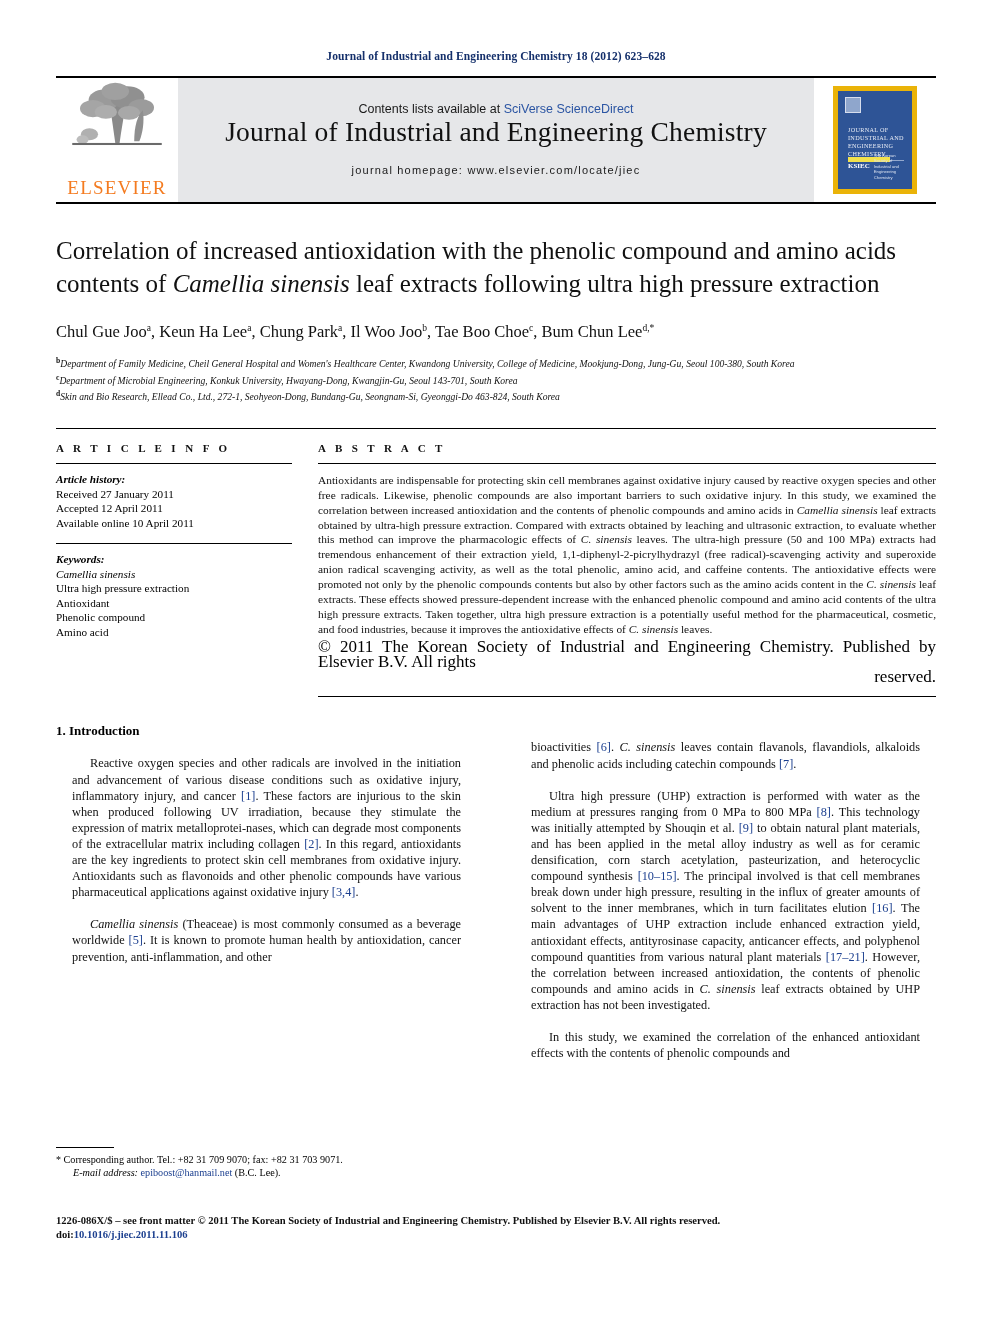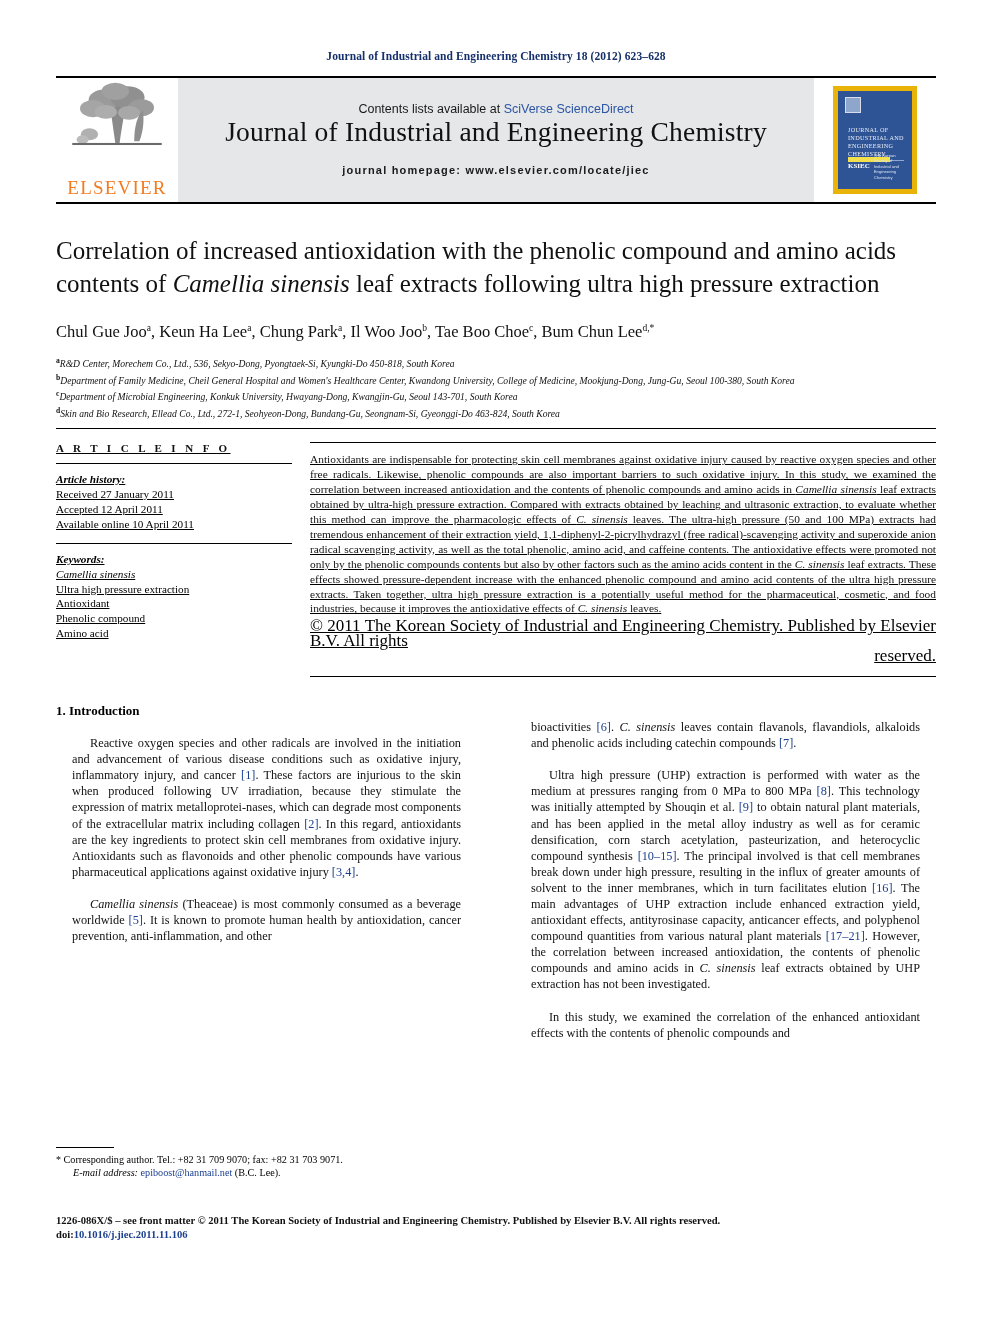--- a/index.html
+++ b/index.html
@@ -81,21 +81,20 @@
     color: #111111;
     letter-spacing: 0.2px;
     margin-bottom: 16px;
     white-space: nowrap;
   }
   .homepage-line {
     font-family: "Liberation Sans", sans-serif;
     font-size: 11px;
     color: #1a1a1a;
     letter-spacing: 1.2px;
-    font-weight: bold;
   }
 
   
   .elsevier-logo {
     width: 108px;
     text-align: center;
   }
   .elsevier-word {
     font-family: "Liberation Serif", serif;
     font-size: 19px;
@@ -194,26 +193,25 @@
   }
   .affiliations sup {
     font-style: normal;
     font-size: 7.6px;
     vertical-align: super;
     font-weight: bold;
   }
 
   
   .info-abstract {
-    margin-top: 8px;
+    margin-top: 24px;
     border-top: 1.3px solid #000;
     padding-top: 13px;
     display: flex;
-    gap: 18px;
-    text-decoration: underline;
+    gap: 26px;
   }
   .col-info { width: 236px; flex: 0 0 236px; }
   .col-abstract { flex: 1 1 auto; }
 
   .sec-label {
     font-family: "Liberation Serif", serif;
     font-size: 11px;
     font-weight: bold;
     letter-spacing: 3.4px;
     color: #111;
@@ -378,21 +376,20 @@
   </div>
 
   <div class="title-block">
     <h1 class="article-title"><span>Correlation of increased antioxidation with the phenolic compound and amino acids contents of </span><i>Camellia sinensis</i><span> leaf extracts following ultra high pressure extraction</span></h1>
 
     <div class="authors">
       <span><span>Chul Gue Joo</span><sup>a</sup></span><span>, </span><span><span>Keun Ha Lee</span><sup>a</sup></span><span>, </span><span><span>Chung Park</span><sup>a</sup></span><span>, </span><span><span>Il Woo Joo</span><sup>b</sup></span><span>, </span><span><span>Tae Boo Choe</span><sup>c</sup></span><span>, </span><span><span>Bum Chun Lee</span><sup>d,*</sup></span>
     </div>
 
     <div class="affiliations">
-      <div><sup>a</sup><span>R&amp;D Center, Morechem Co., Ltd., 536, Sekyo-Dong, Pyongtaek-Si, Kyungki-Do 450-818, South Korea</span></div>
       <div><sup>b</sup><span>Department of Family Medicine, Cheil General Hospital and Women's Healthcare Center, Kwandong University, College of Medicine, Mookjung-Dong, Jung-Gu, Seoul 100-380, South Korea</span></div>
       <div><sup>c</sup><span>Department of Microbial Engineering, Konkuk University, Hwayang-Dong, Kwangjin-Gu, Seoul 143-701, South Korea</span></div>
       <div><sup>d</sup><span>Skin and Bio Research, Ellead Co., Ltd., 272-1, Seohyeon-Dong, Bundang-Gu, Seongnam-Si, Gyeonggi-Do 463-824, South Korea</span></div>
     </div>
   </div>
 
   <div class="info-abstract">
 
     <div class="col-info">
       <div class="sec-label">A R T I C L E  I N F O</div>
@@ -404,20 +401,21 @@
       <div class="hr-thin"></div>
       <div class="info-head">Keywords:</div>
       <div class="kw-item sci">Camellia sinensis</div>
       <div class="kw-item">Ultra high pressure extraction</div>
       <div class="kw-item">Antioxidant</div>
       <div class="kw-item">Phenolic compound</div>
       <div class="kw-item">Amino acid</div>
     </div>
 
     <div class="col-abstract">
+      <div class="sec-label">A B S T R A C T</div>
       <div class="hr-thick"></div>
       <div class="abstract-body"><span>Antioxidants are indispensable for protecting skin cell membranes against oxidative injury caused by reactive oxygen species and other free radicals. Likewise, phenolic compounds are also important barriers to such oxidative injury. In this study, we examined the correlation between increased antioxidation and the contents of phenolic compounds and amino acids in </span><i>Camellia sinensis</i><span> leaf extracts obtained by ultra-high pressure extraction. Compared with extracts obtained by leaching and ultrasonic extraction, to evaluate whether this method can improve the pharmacologic effects of </span><i>C. sinensis</i><span> leaves. The ultra-high pressure (50 and 100 MPa) extracts had tremendous enhancement of their extraction yield, 1,1-diphenyl-2-picrylhydrazyl (free radical)-scavenging activity and superoxide anion radical scavenging activity, as well as the total phenolic, amino acid, and caffeine contents. The antioxidative effects were promoted not only by the phenolic compounds contents but also by other factors such as the amino acids content in the </span><i>C. sinensis</i><span> leaf extracts. These effects showed pressure-dependent increase with the enhanced phenolic compound and amino acid contents of the ultra high pressure extracts. Taken together, ultra high pressure extraction is a potentially useful method for the pharmaceutical, cosmetic, and food industries, because it improves the antioxidative effects of </span><i>C. sinensis</i><span> leaves.</span></div>
       <div class="abstract-copy"><span>© 2011 The Korean Society of Industrial and Engineering Chemistry. Published by Elsevier B.V. All rights</span><span class="tail">reserved.</span></div>
       <div class="rule-after-abstract"></div>
     </div>
   </div>
 
   <div class="body-cols">
 
     <div class="bcol">

